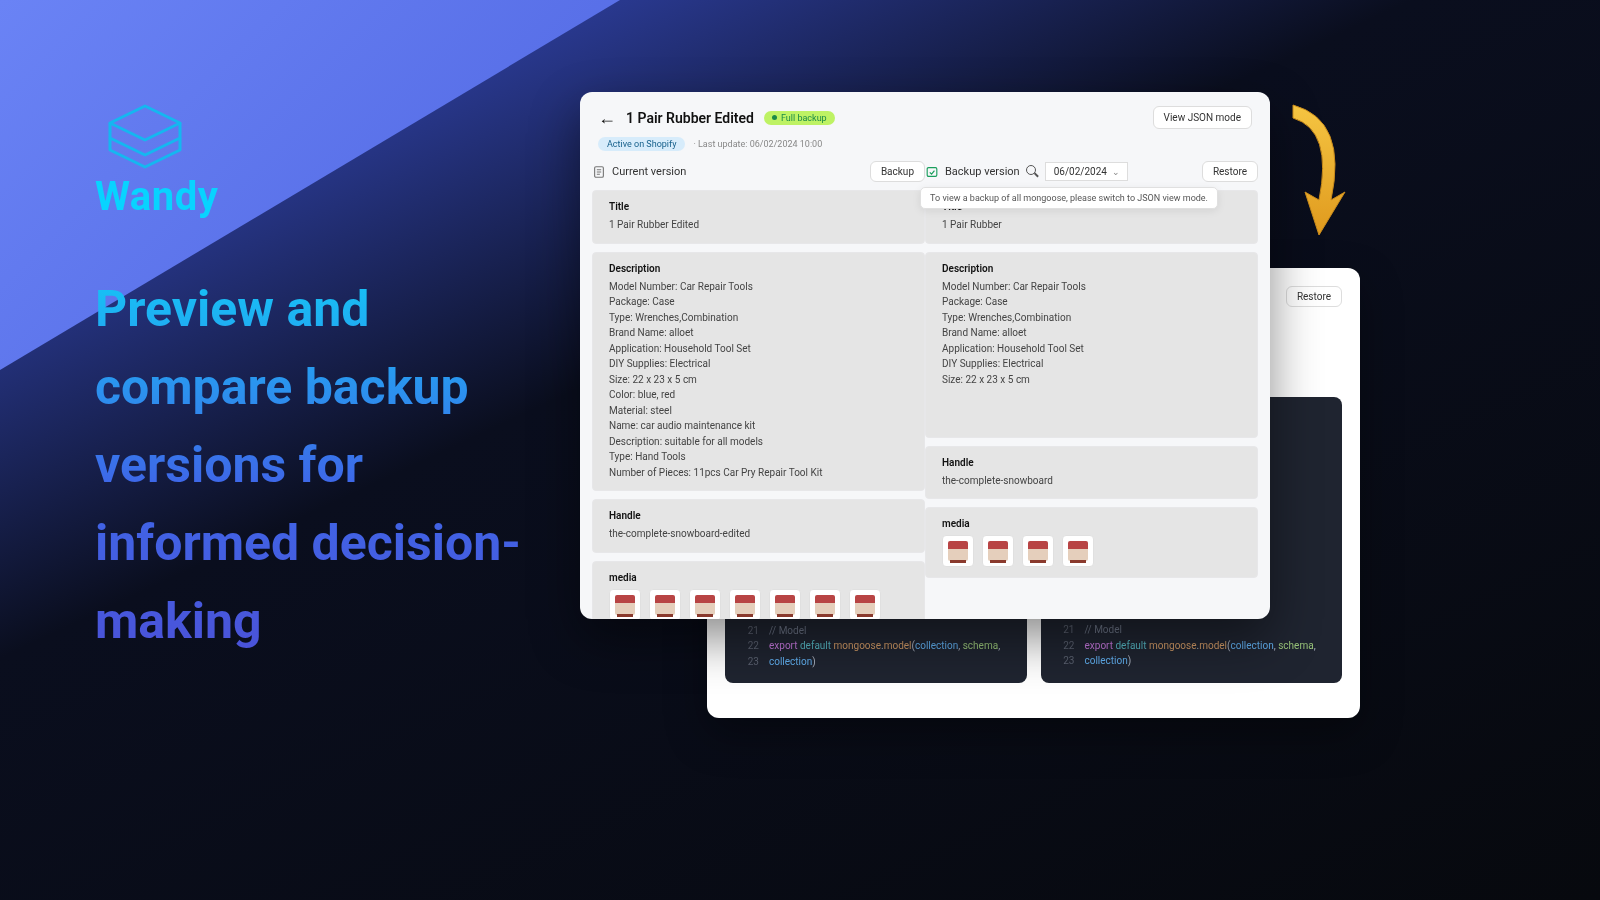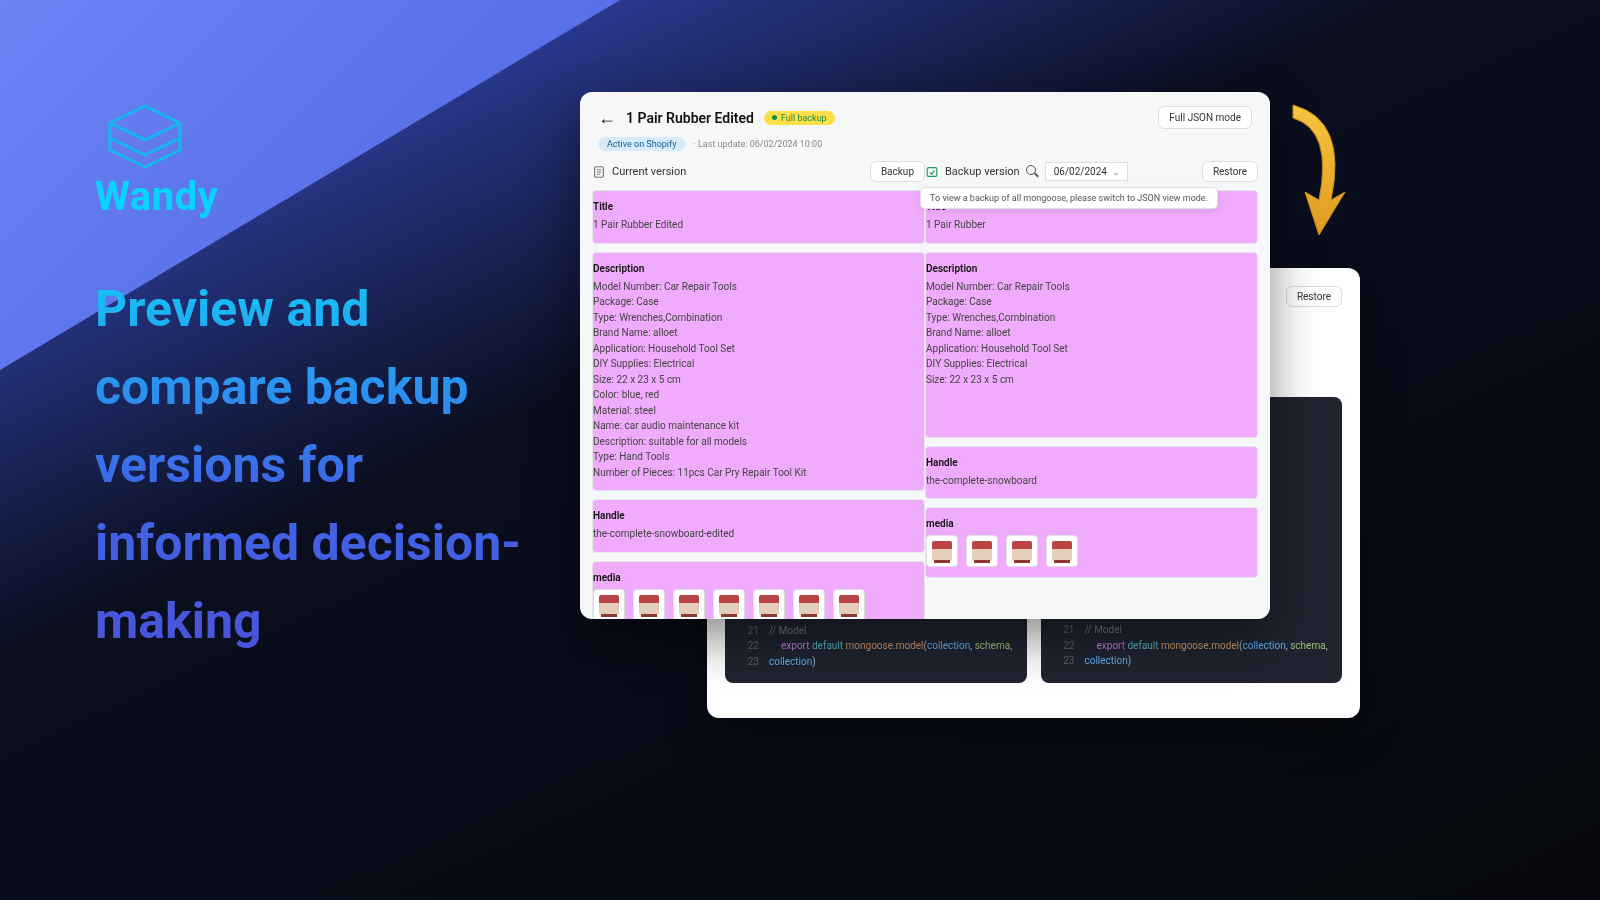--- a/index.html
+++ b/index.html
@@ -7,48 +7,48 @@
 .bg-gradient { position:absolute; top:0; left:0; width:100%; height:100%; background:linear-gradient(155deg,#4f6bef 0%,#2e3fa0 14%,#0a0e1e 40%,#07090e 100%); clip-path:polygon(0 0,100% 0,100% 100%,0 100%); }
 .bg-diag { position:absolute; top:0; left:0; width:620px; height:370px; background:linear-gradient(135deg,#6a83f5 0%,#4e64e0 100%); clip-path:polygon(0 0,100% 0,0 100%); }
 .brand { position:absolute; top:98px; left:95px; }
 .brand svg { width:100px; height:75px; display:block; }
 .brand-name { color:#08d3ff; font-size:40px; font-weight:700; letter-spacing:.5px; margin-top:0; }
 .headline { position:absolute; top:270px; left:95px; width:470px; font-size:50px; font-weight:700; line-height:1.56; background:linear-gradient(180deg,#14c7f6 0%,#3e67e8 55%,#4b52d8 100%); -webkit-background-clip:text; background-clip:text; color:transparent; }
 .main-card { position:absolute; top:92px; left:580px; width:690px; height:527px; background:#f6f7f9; border-radius:12px; box-shadow:0 20px 50px rgba(0,0,0,.45); overflow:hidden; z-index:3; }
 .mc-header { padding:14px 18px 8px; display:flex; align-items:center; gap:10px; }
 .back-arrow { font-size:18px; color:#111; cursor:pointer; }
 .mc-title { font-size:14px; font-weight:600; color:#111; }
-.badge-full { background:#fde047; color:#1b8a47; font-size:9px; padding:2px 8px; border-radius:9px; display:inline-flex; align-items:center; gap:4px; }
+.badge-full { background:#bef264; color:#1b8a47; font-size:9px; padding:2px 8px; border-radius:9px; display:inline-flex; align-items:center; gap:4px; }
 .badge-full::before { content:""; width:5px; height:5px; background:#1b8a47; border-radius:50%; }
 .btn-json { margin-left:auto; background:#fff; border:1px solid #ddd; border-radius:6px; padding:5px 10px; font-size:10px; cursor:pointer; color:#333; }
 .mc-sub { padding:0 18px 10px; display:flex; align-items:center; gap:8px; }
 .badge-active { background:#d7ecfb; color:#155f8a; font-size:9px; padding:2px 9px; border-radius:9px; }
 .last-update { font-size:9px; color:#888; }
 .compare { display:flex; padding:0 12px; }
 .col { flex:1; display:flex; flex-direction:column; gap:8px; }
 .col-header { display:flex; align-items:center; justify-content:space-between; position:relative; }
 .col-h-left { display:flex; align-items:center; gap:6px; font-size:11px; color:#333; }
 .icon-sq { width:14px; height:14px; display:inline-block; }
 .btn-sm { background:#fff; border:1px solid #ddd; border-radius:6px; padding:4px 10px; font-size:10px; cursor:pointer; color:#333; }
 .date-pill { background:#fff; border:1px solid #ddd; border-radius:0; padding:3px 8px; font-size:10px; color:#333; display:inline-flex; align-items:center; gap:5px; cursor:pointer; }
 .tooltip { position:absolute; top:26px; right:40px; background:#fff; border:1px solid #e0e0e0; border-radius:5px; padding:5px 9px; font-size:9px; color:#555; box-shadow:0 2px 8px rgba(0,0,0,.08); white-space:nowrap; z-index:10; }
-.box { background:#f0abfc; border:1px solid #e7e7e9; border-radius:4px; padding:10px 0; }
+.box { background:#e5e5e5; border:1px solid #e7e7e9; border-radius:4px; padding:10px 16px; }
 .box-label { font-size:10px; font-weight:600; color:#111; margin-bottom:5px; }
 .box-val { font-size:10px; color:#444; line-height:1.55; white-space:pre-line; }
 .media-row { display:flex; gap:8px; margin-top:6px; }
 .thumb { width:32px; height:32px; border:1px solid #e0e0e0; border-radius:4px; background:#fff; display:flex; align-items:center; justify-content:center; }
 .thumb-inner { width:20px; height:20px; background:linear-gradient(180deg,#b84444 0%,#b84444 40%,#e5cfbc 40%,#e5cfbc 100%); border-radius:2px; position:relative; }
 .thumb-inner::after { content:""; position:absolute; bottom:-2px; left:2px; right:2px; height:3px; background:#8a3a2d; }
 .back-card { position:absolute; top:268px; left:707px; width:653px; height:450px; background:#fff; border-radius:12px; box-shadow:0 16px 40px rgba(0,0,0,.35); z-index:1; padding:18px; }
 .back-card-header { display:flex; justify-content:flex-end; }
 .back-panes { display:flex; gap:14px; margin-top:90px; }
 .code-pane { flex:1; background:#1f2430; border-radius:8px; padding:10px 12px 14px; font-family:Menlo,Consolas,monospace; font-size:10px; color:#aab1c2; line-height:1.55; }
 .code-pane .ln { color:#5b6170; display:inline-block; width:22px; text-align:right; margin-right:10px; }
 .cmt { color:#6c7486; }
-.kw { color:#c678dd;margin-left:12px; }
+.kw { color:#c678dd; }
 .kw2 { color:#56b6c2; }
 .fn { color:#d19a66; }
 .var1 { color:#61afef; }
 .var2 { color:#98c379; }
 .punc { color:#abb2bf; }
 .arrow { position:absolute; top:100px; right:242px; width:75px; height:140px; z-index:4; }
 .mag-icon { width:13px; height:13px; position:relative; display:inline-block; }
 .mag-icon::before { content:""; position:absolute; width:8px; height:8px; border:1.5px solid #555; border-radius:50%; }
 .mag-icon::after { content:""; position:absolute; width:5px; height:1.5px; background:#555; top:9px; left:8px; transform:rotate(45deg); }
 .chev { font-size:9px; color:#888; }
@@ -101,21 +101,21 @@
       </linearGradient>
     </defs>
   <path d="M10 5 Q65 20 48 100 L62 92 L36 135 L22 92 L36 100 Q50 30 10 18 Z" fill="url(#ag)" stroke="#c88a1a" stroke-width="1"></path>
 </svg>
 
 <div class="main-card">
   <div class="mc-header">
     <span class="back-arrow">←</span>
     <span class="mc-title">1 Pair Rubber Edited</span>
     <span class="badge-full">Full backup</span>
-    <button class="btn-json">Full JSON mode</button>
+    <button class="btn-json">View JSON mode</button>
   </div>
   <div class="mc-sub">
     <span class="badge-active">Active on Shopify</span>
     <span class="last-update">· Last update: 06/02/2024 10:00</span>
   </div>
 
   <div class="compare">
 
     <div class="col">
       <div class="col-header">

